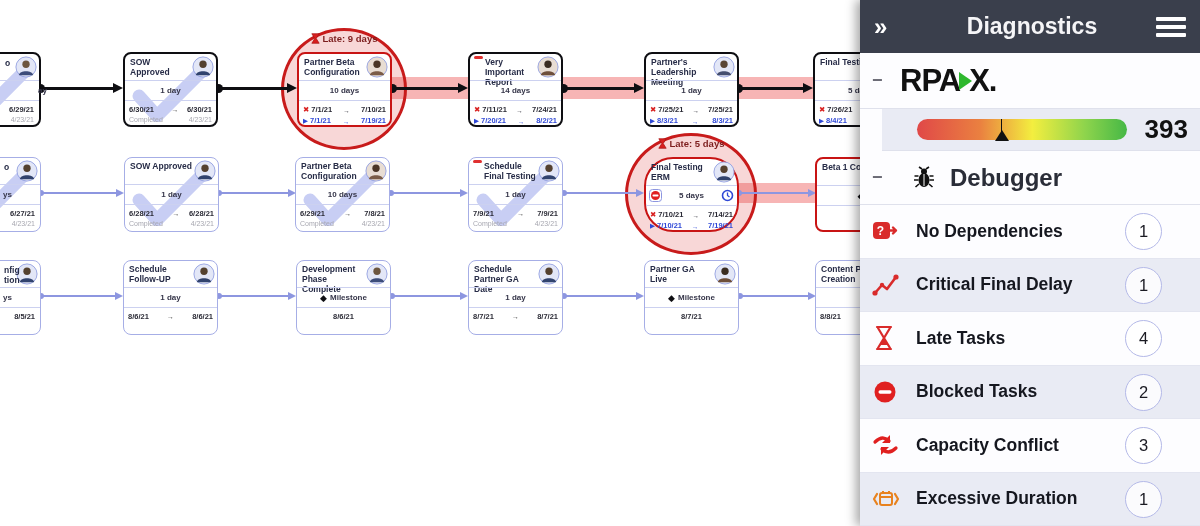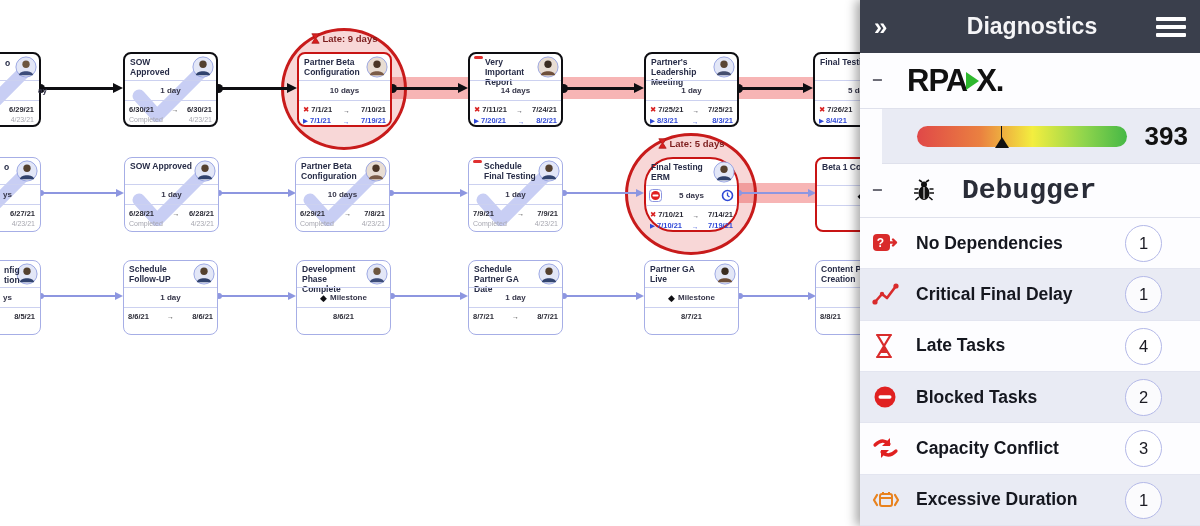--- a/index.html
+++ b/index.html
@@ -68,34 +68,34 @@
   .p-header { height:53px; background:#3a3f4c; display:flex; align-items:center; padding:0 14px; flex:none; }
   .p-chevrons { color:#fff; font-size:24px; font-weight:700; width:34px; cursor:pointer; }
   .p-title { flex:1; text-align:center; color:#f5f5f7; font-size:23px; font-weight:600; }
   .p-burger { width:30px; display:flex; flex-direction:column; gap:4px; cursor:pointer; }
   .p-burger span { display:block; height:4px; background:#fff; border-radius:1px; }
 
   .p-row { border-bottom:1px solid #dfe1ec; display:flex; align-items:center; }
   .p-rpax { height:56px; background:#fdfdff; padding:0 12px; flex:none; }
   .collapse-minus { color:#6b6b76; font-size:18px; font-weight:700; width:26px; cursor:pointer; }
   .rpax-logo { display:flex; align-items:center; font-weight:900; font-size:31px; color:#111;
-               letter-spacing:-1px; margin-left:9px; }
+               letter-spacing:-1px; margin-left:2px; }
   .grn-tri { width:0; height:0; border-top:9px solid transparent; border-bottom:9px solid transparent;
              border-left:13px solid #2eb82e; margin:0 -3px 0 -1px; }
 
-  .p-gauge { height:55px; background:#e9ebf4; padding:0 12px; flex:none;margin-left:22px; }
+  .p-gauge { height:42px; background:#e9ebf4; padding:0 12px; flex:none;margin-left:22px; }
   .gauge-track { position:relative; width:230px; height:21px; border-radius:11px; margin-left:23px;
                  background:linear-gradient(90deg,#e04848 0%,#ea8040 30%,#f3ee3f 55%,#8ed44c 80%,#46b846 100%); }
   .gauge-marker { position:absolute; top:0; bottom:0; width:1.5px; background:#111; }
   .gauge-tri { position:absolute; bottom:-1px; width:0; height:0; margin-left:-6px;
                border-left:7px solid transparent; border-right:7px solid transparent; border-bottom:11px solid #111; }
   .gauge-score { font-size:26px; font-weight:700; color:#111; margin-left:18px; }
 
   .p-dbg { height:54px; background:#fdfdff; padding:0 12px; flex:none; }
-  .dbg-label { font-size:28px; font-weight:600; color:#2a2d38; margin-left:26px;font-family:Liberation Mono, monospace; }
+  .dbg-label { font-size:24px; font-weight:600; color:#2a2d38; margin-left:14px; }
   .dbg-bug { margin-left:14px; display:flex; }
 
   .p-item { flex:1; display:flex; align-items:center; padding-left:12px; position:relative;
             border-bottom:1px solid #e3e5f0; cursor:pointer; }
   .p-item:nth-child(odd) { background:#fdfdff; }
   .p-item:nth-child(even) { background:#e9ebf4; }
   .item-icon { width:30px; display:flex; margin-right:14px; }
   .item-label { font-size:17.5px; font-weight:600; color:#15171f; }
   .count-badge { position:absolute; right:38px; top:50%; margin-top:-18px; width:37px; height:37px;
                  border:1.5px solid #b4b9e8; border-radius:50%; background:rgba(255,255,255,.8);

